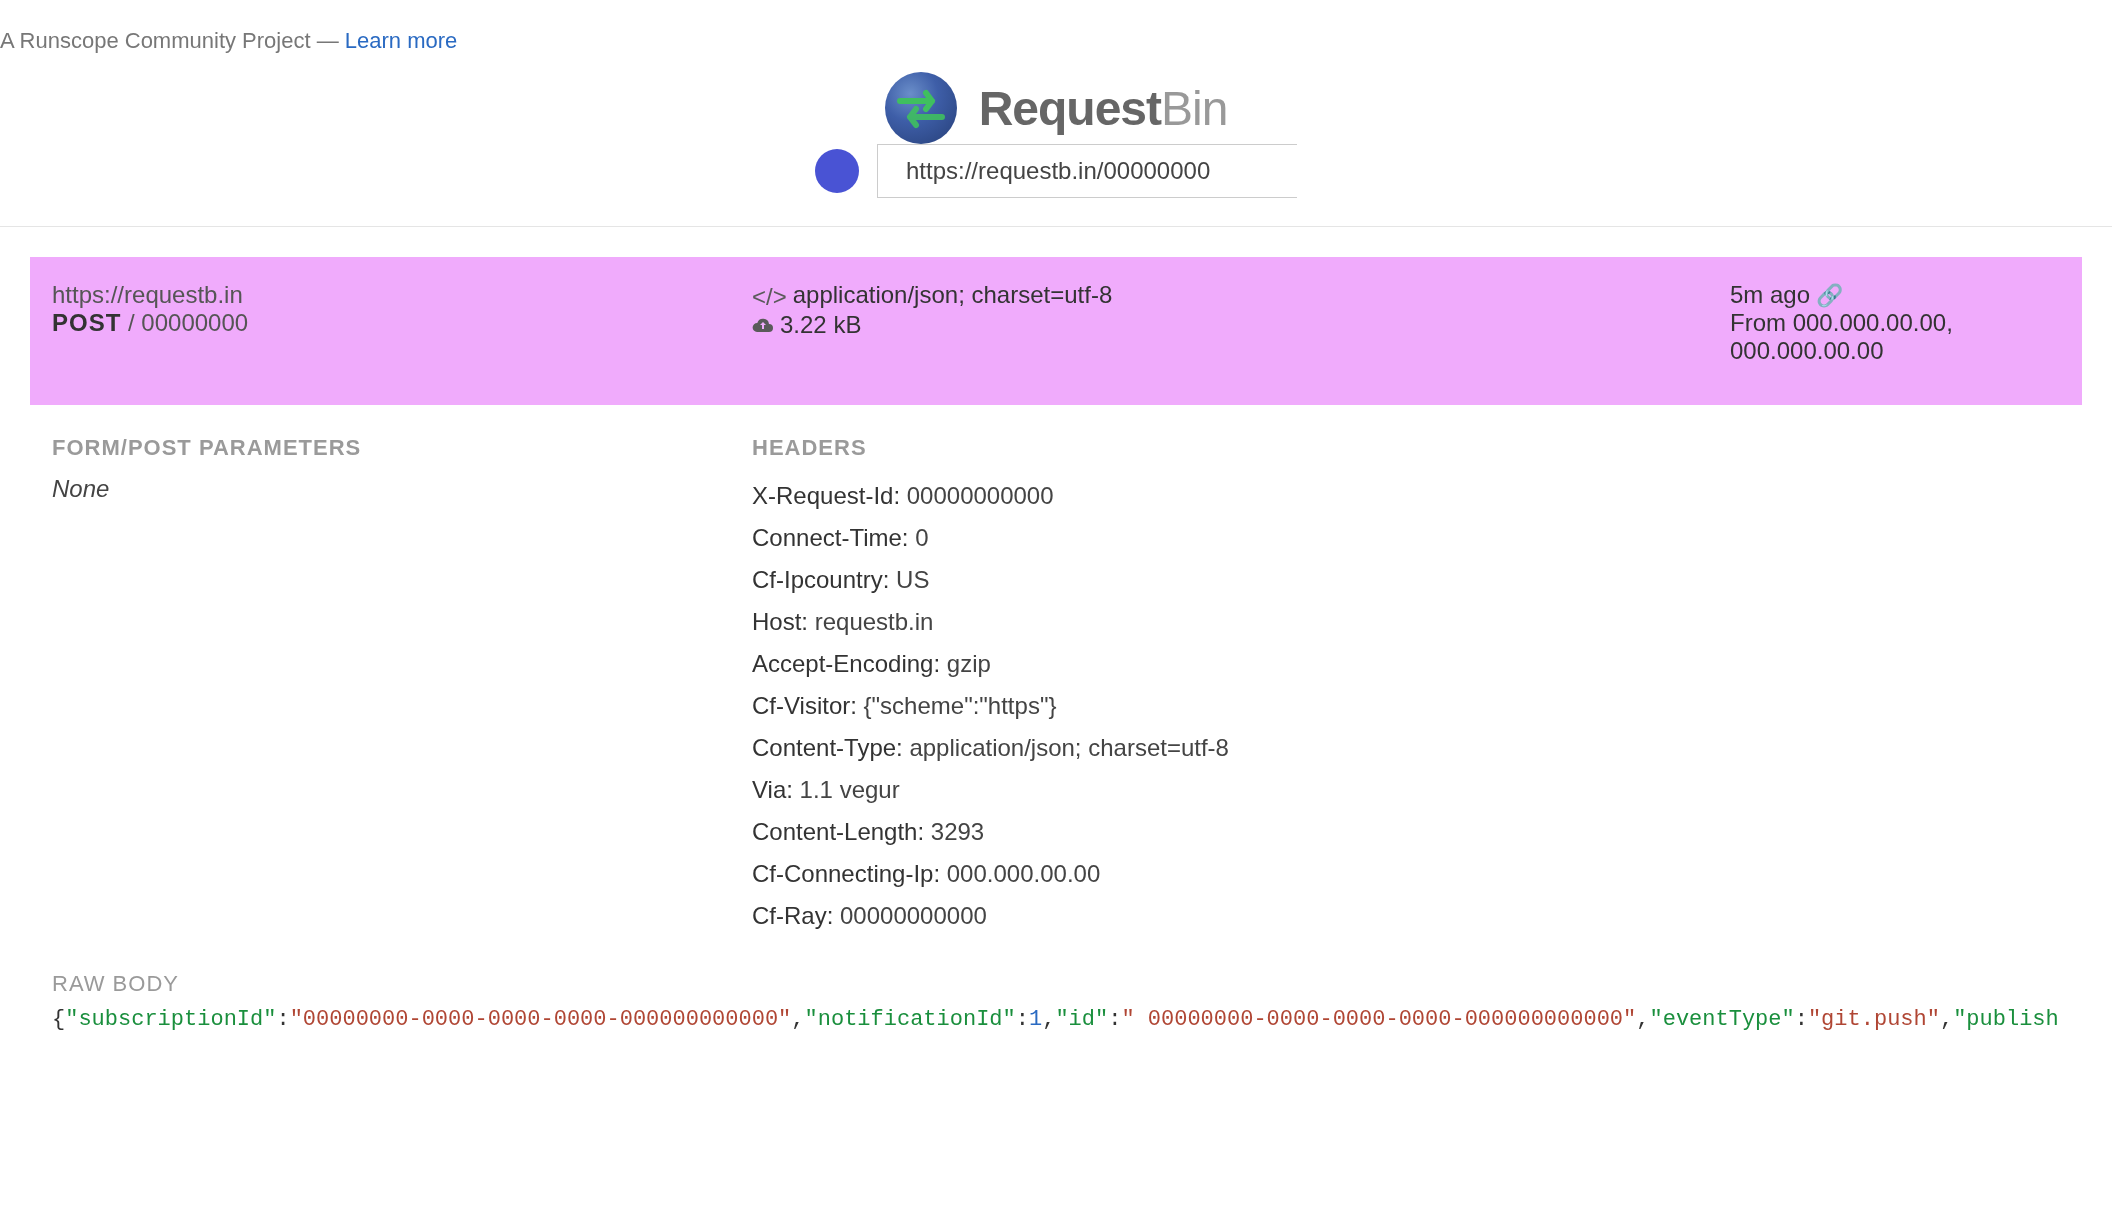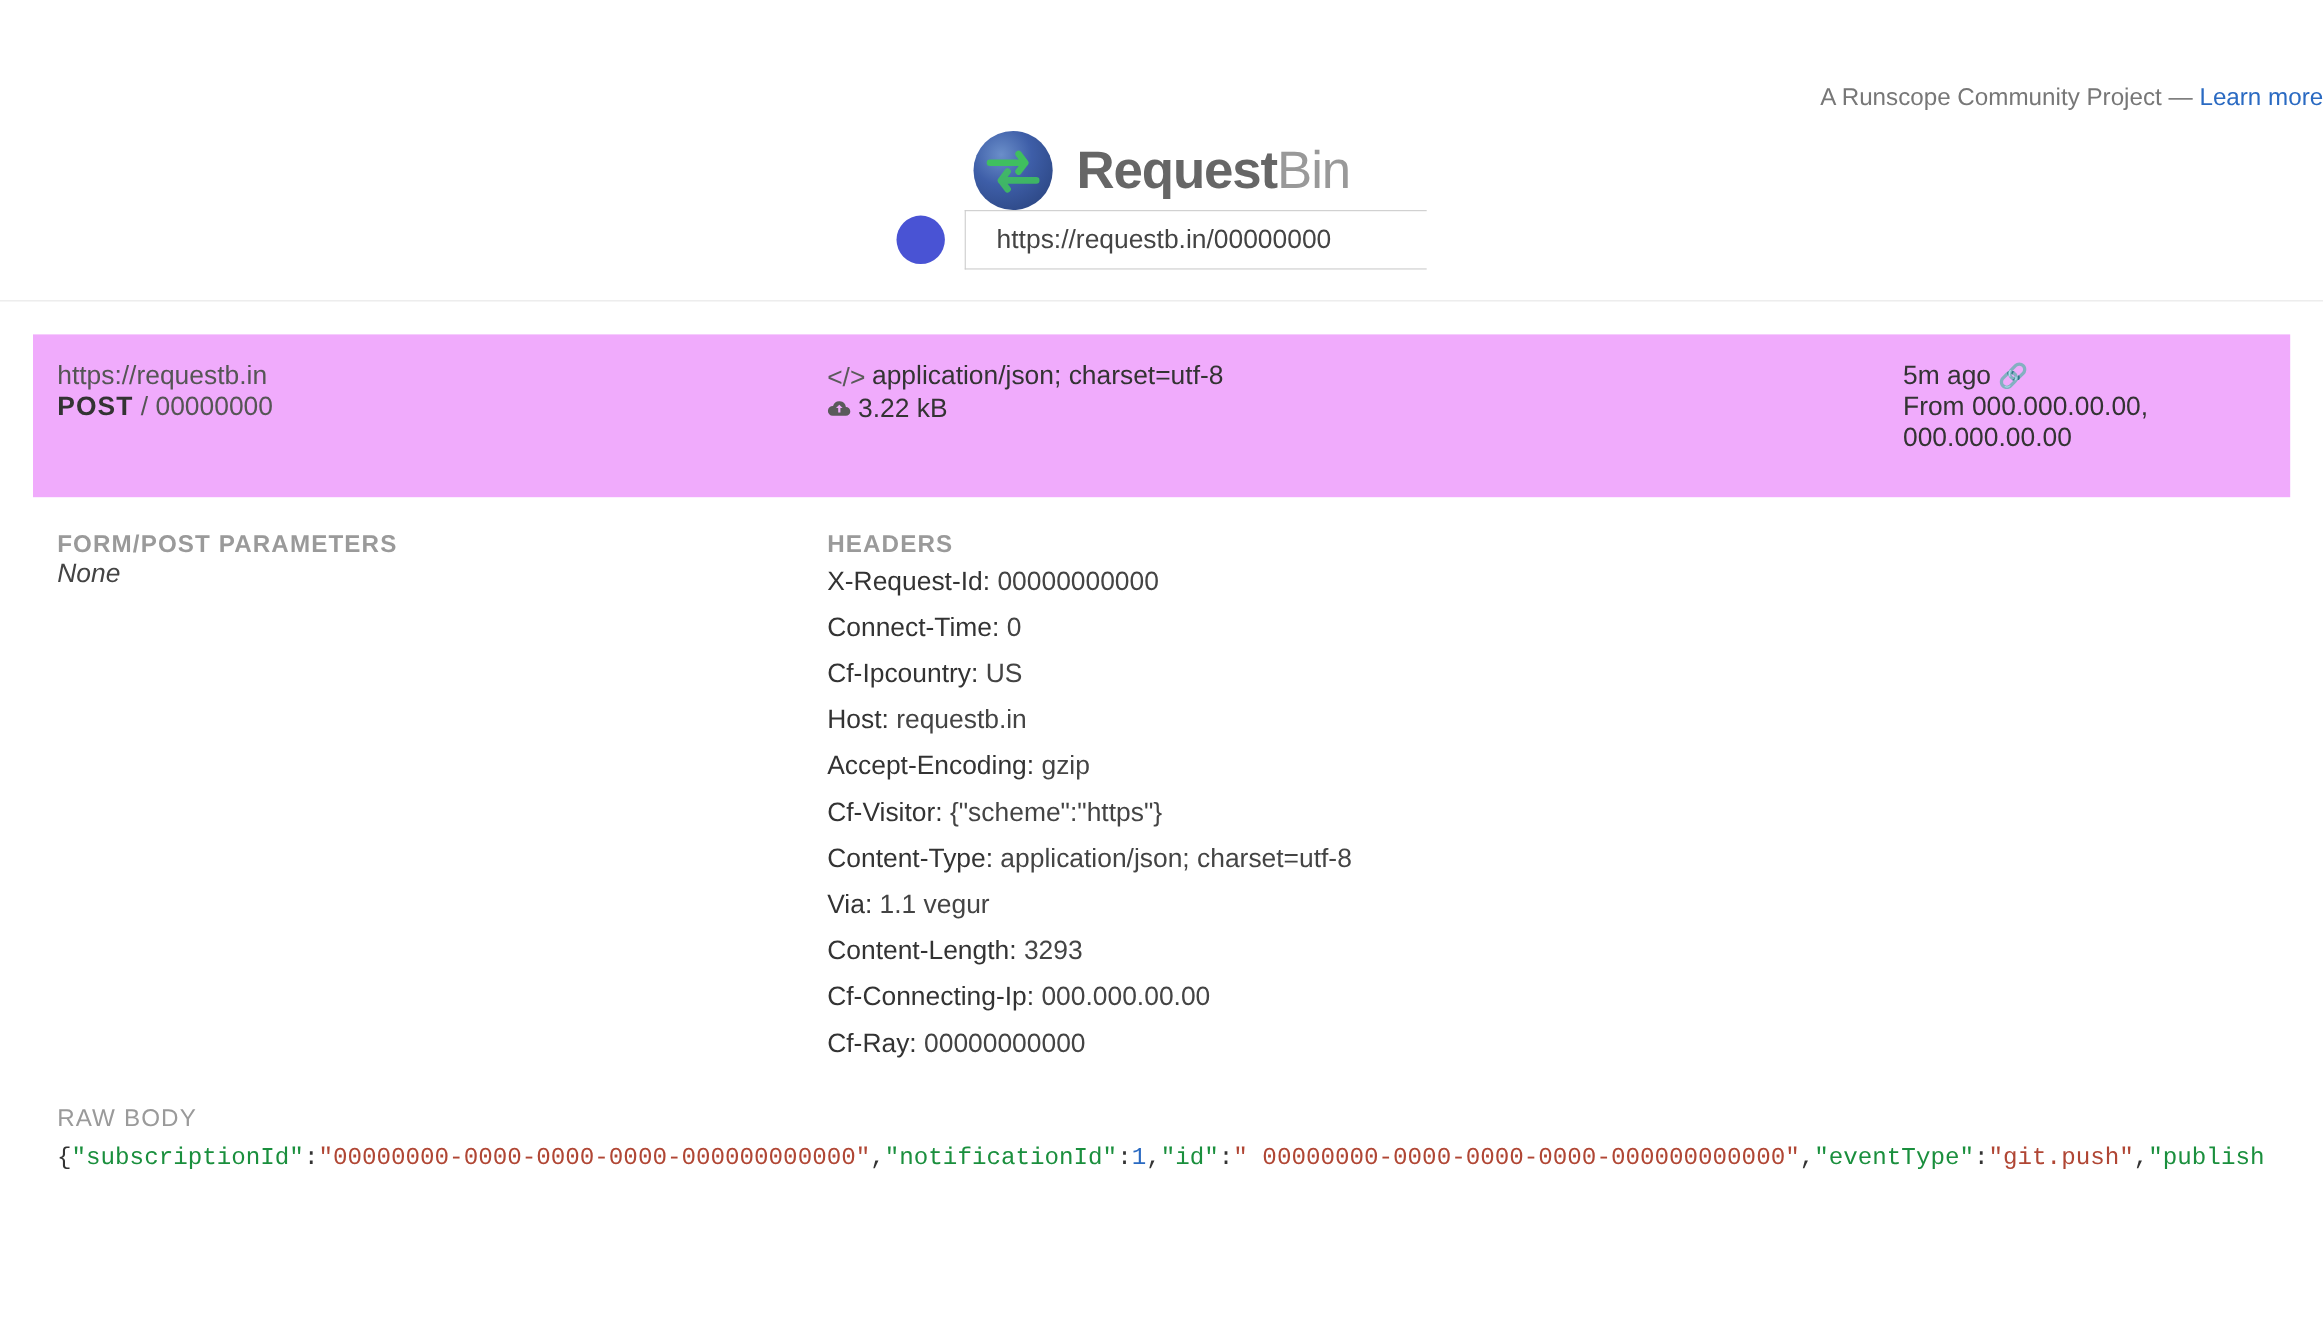--- a/index.html
+++ b/index.html
@@ -5,25 +5,24 @@
   * { box-sizing: border-box; }
   html, body {
     margin: 0;
     padding: 0;
     font-family: -apple-system, BlinkMacSystemFont, "Segoe UI", Helvetica, Arial, sans-serif;
     color: #333;
     background: #fff;
     width: 2112px;
   }
   .topbar {
-    text-align: right;
+    text-align: left;
     padding: 28px 0 0 0;
     font-size: 22px;
     color: #777;
-    margin-top: 47px;
   }
   .topbar a { color: #2a6ac2; text-decoration: none; }
   .header {
     display: flex;
     align-items: center;
     justify-content: space-between;
     padding: 18px 30px 28px 30px;
     border-bottom: 1px solid #e5e5e5;
     flex-direction: column;
   }
@@ -95,20 +94,21 @@
   .section-row {
     display: flex;
     padding: 30px 22px 8px 22px;
     font-size: 24px;
   }
   .sec-title {
     color: #9a9a9a;
     font-weight: 700;
     letter-spacing: 1px;
     font-size: 22px;
+    margin-bottom: 14px;
   }
   .none { font-style: italic; color: #444; }
   .headers-list { line-height: 1.75; }
   .hk { font-weight: 400; }
   .hv { color: #444; }
   .raw-title {
     color: #9a9a9a;
     font-weight: 400;
     letter-spacing: 1px;
     font-size: 22px;

